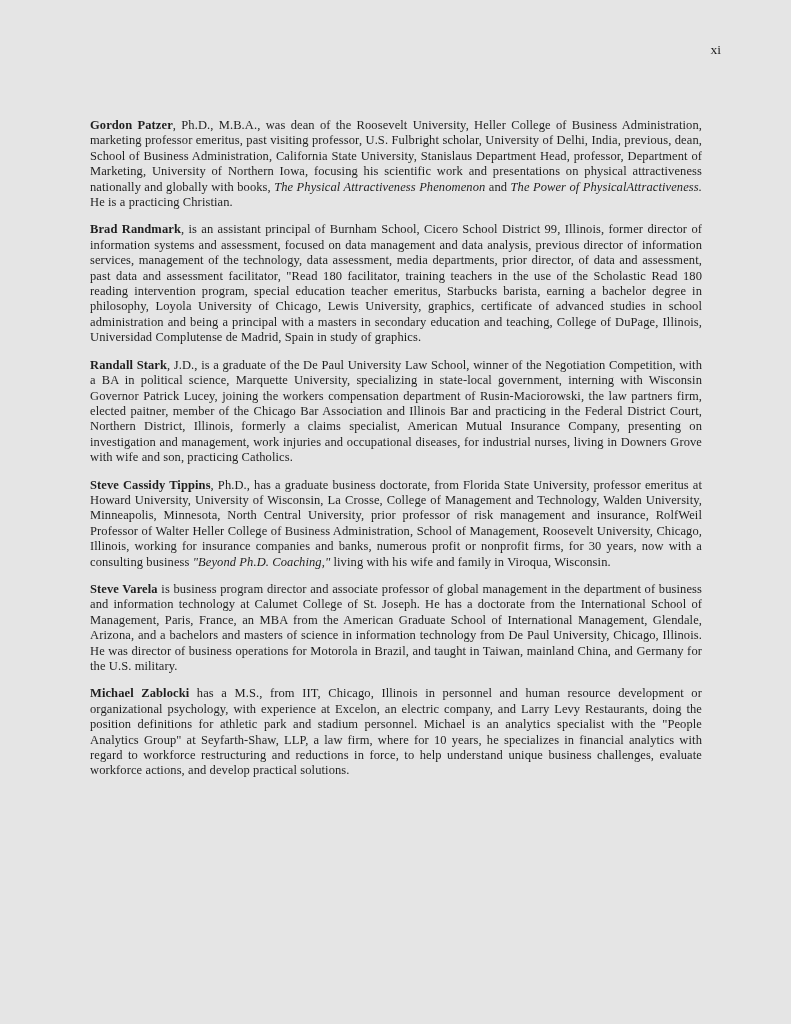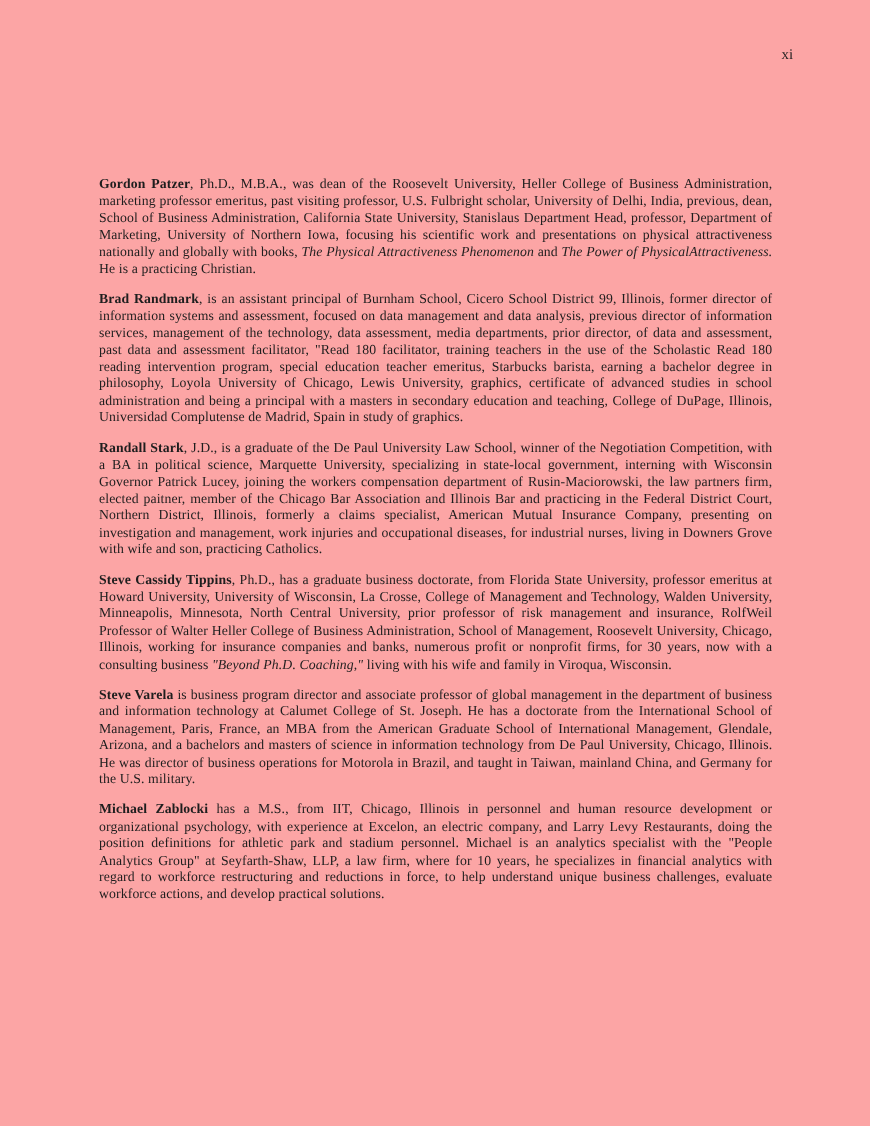--- a/index.html
+++ b/index.html
@@ -4,38 +4,37 @@
 <style>
   html, body {
     margin: 0;
     padding: 0;
     background: #ffffff;
   }
   .page {
     position: relative;
     width: 791px;
     height: 1024px;
-    background: #fca5a5;
+    background: #e5e5e5;
     font-family: "Liberation Serif", "DejaVu Serif", serif;
     color: #1e1e1e;
     overflow: hidden;
   }
   .page-number {
     position: absolute;
     top: 42px;
     right: 70px;
     font-size: 13.5px;
     color: #1e1e1e;
   }
   .content {
     position: absolute;
     top: 118px;
     left: 90px;
     width: 612px;
-    margin-top: 42px;
   }
   p.bio {
     margin: 0 0 12px 0;
     font-size: 12.5px;
     line-height: 15.4px;
     text-align: justify;
     letter-spacing: 0.1px;
   }
   p.bio span.b { font-weight: bold; }
   p.bio span.i { font-style: italic; }

